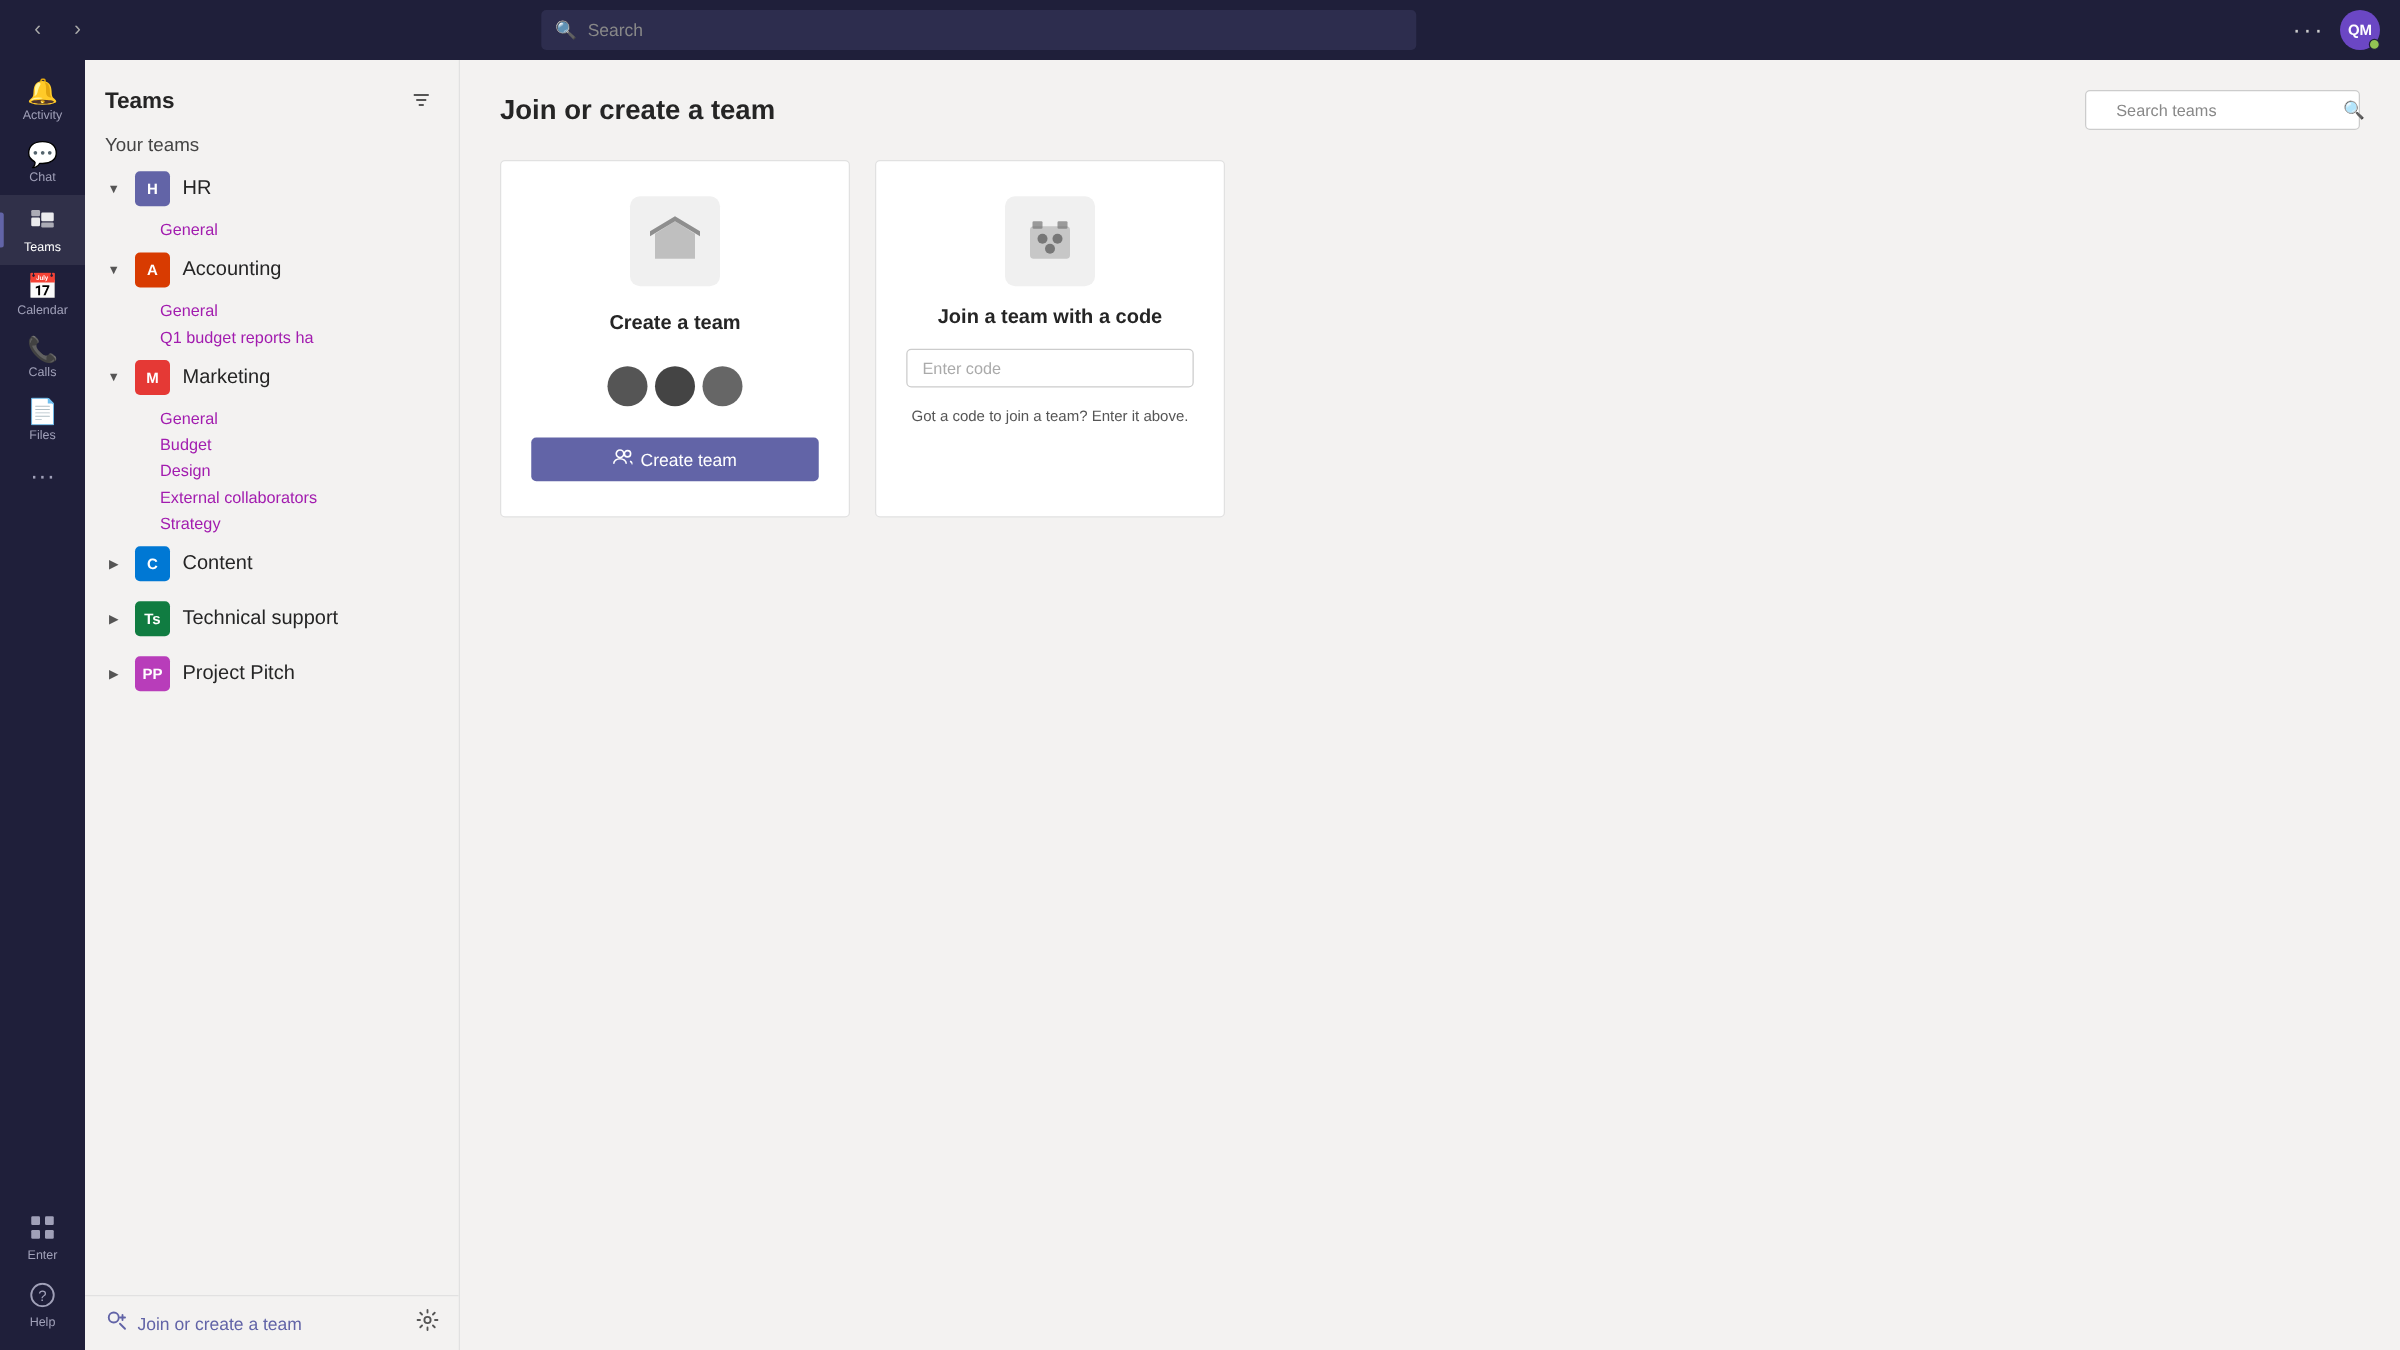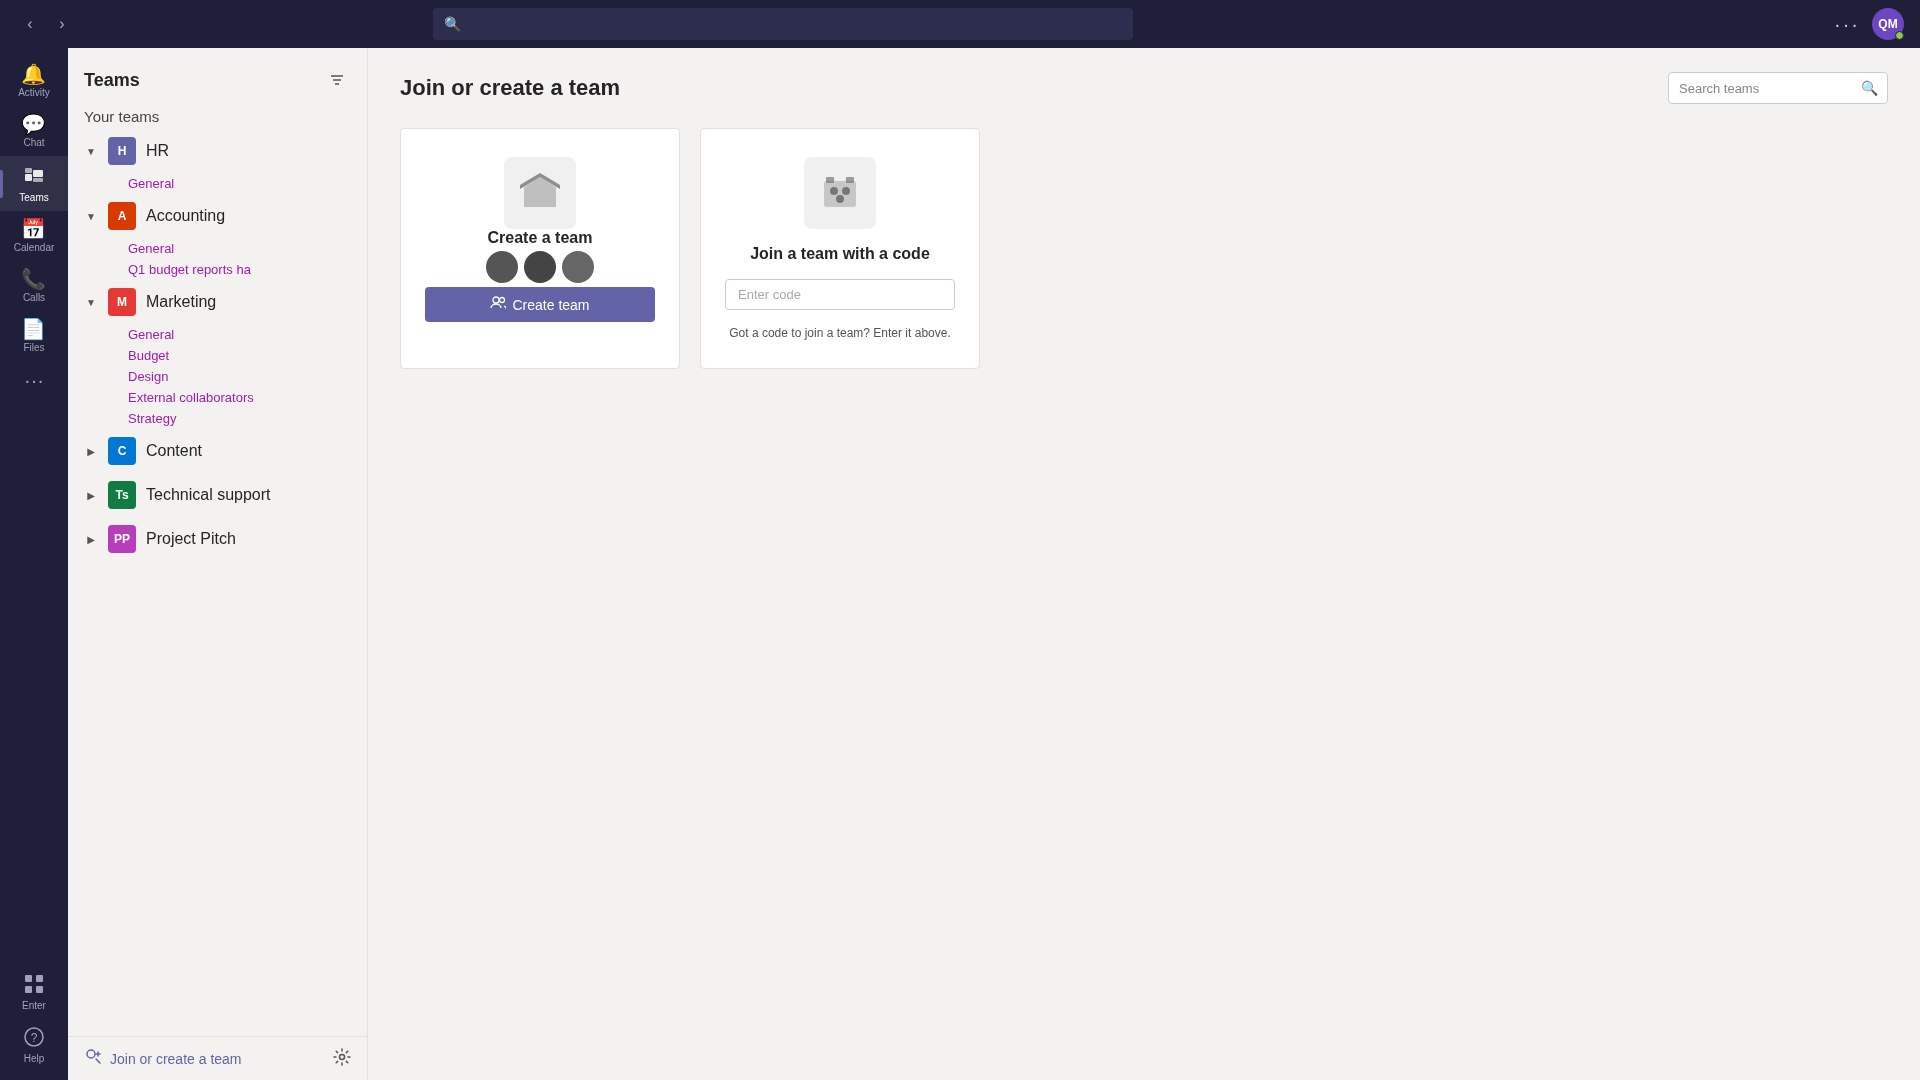--- a/index.html
+++ b/index.html
@@ -225,21 +225,21 @@
       align-items: center;
       justify-content: space-between;
       margin-bottom: 24px;
     }
     .main-title { font-size: 22px; font-weight: 600; color: #252525; }
     .search-teams-bar {
       display: flex; align-items: center;
       background: white;
       border: 1px solid #ccc;
       border-radius: 4px;
-      padding: 0 10px;
+      padding: 0 24px;
       height: 32px;
       gap: 6px;
       width: 220px;
     }
     .search-teams-bar input {
       border: none; outline: none;
       font-size: 13px; color: #333;
       flex: 1;
     }
     .search-teams-bar input::placeholder { color: #888; }
@@ -253,21 +253,21 @@
     .card {
       background: white;
       border-radius: 4px;
       border: 1px solid #e1e1e1;
       padding: 28px 24px;
       width: 280px;
       min-height: 230px;
       display: flex;
       flex-direction: column;
       align-items: center;
-      gap: 0;
+      gap: 21px;
     }
     .card-icon-area {
       width: 72px; height: 72px;
       background: #f0f0f0;
       border-radius: 8px;
       display: flex; align-items: center; justify-content: center;
       font-size: 36px;
       color: #555;
     }
     .card-title { font-size: 16px; font-weight: 600; color: #252525; text-align: center; }
@@ -309,20 +309,21 @@
 </head>
 <body>
 
 <div class="topbar">
   <div class="topbar-nav">
     <button class="topbar-nav-btn">‹</button>
     <button class="topbar-nav-btn">›</button>
   </div>
   <div class="search-bar">
     <span class="search-icon-top">🔍</span>
+    <input type="text" placeholder="Search" style="">
   </div>
   <div class="topbar-right">
     <span class="topbar-dots">···</span>
     <div class="avatar">
       <span>QM</span>
       <div class="avatar-dot"></div>
     </div>
   </div>
 </div>
 

